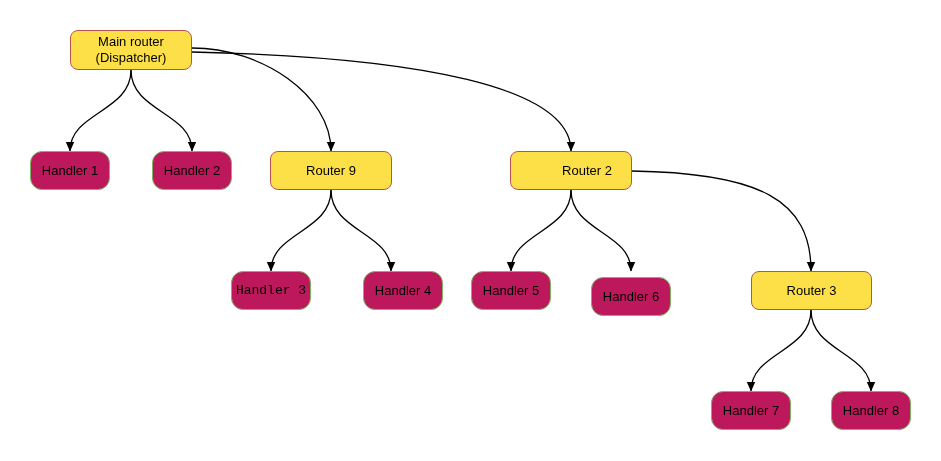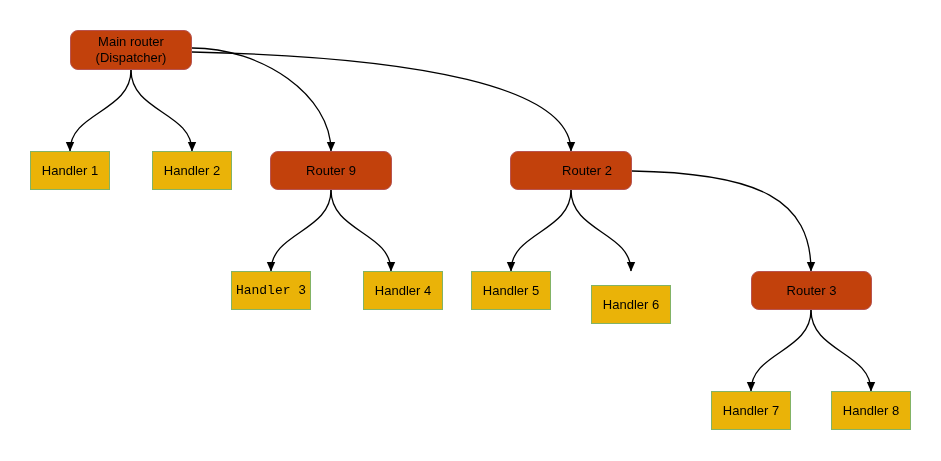--- a/index.html
+++ b/index.html
@@ -33,28 +33,28 @@
     display: flex;
     align-items: center;
     justify-content: center;
     text-align: center;
     font-size: 13px;
     line-height: 1.2;
     color: #000000;
     white-space: pre-line;
   }
   .node.router {
-    background: #c2410c;
+    background: #fde047;
     border: 1.3px solid #b85450;
     border-radius: 8px;
   }
   .node.handler {
-    background: #eab308;
+    background: #be185d;
     border: 1.3px solid #82b366;
-    border-radius: 0;
+    border-radius: 12px;
   }
 </style>
 </head>
 <body>
 
 <div class="canvas">
 
   <svg class="edges-layer" viewBox="0 0 941 461" xmlns="http://www.w3.org/2000/svg">
     <defs>
       <marker id="arrowhead" viewBox="0 0 10 10" refX="9" refY="5" markerWidth="10.5" markerHeight="10.5" orient="auto" markerUnits="userSpaceOnUse">
@@ -85,21 +85,21 @@
   <div class="node router" style="left:270px; top:151px; width:122px; height:39px;">Router 9</div>
 
   <div class="node router" style="left:510px; top:151px; width:122px; height:39px;padding-left:32px;">Router 2</div>
 
   <div class="node handler" style="left:231px; top:271px; width:80px; height:39px;font-family:Liberation Mono, monospace;">Handler 3</div>
 
   <div class="node handler" style="left:351px; top:271px; width:80px; height:39px;margin-left:12px;">Handler 4</div>
 
   <div class="node handler" style="left:471px; top:271px; width:80px; height:39px;">Handler 5</div>
 
-  <div class="node handler" style="left:591px; top:285px; width:80px; height:39px;">Handler 6</div>
+  <div class="node handler" style="left:591px; top:277px; width:80px; height:39px;">Handler 6</div>
 
   <div class="node router" style="left:751px; top:271px; width:121px; height:39px;">Router 3</div>
 
   <div class="node handler" style="left:711px; top:391px; width:80px; height:39px;">Handler 7</div>
 
   <div class="node handler" style="left:831px; top:391px; width:80px; height:39px;">Handler 8</div>
 
 </div>
 
 </body></html>

